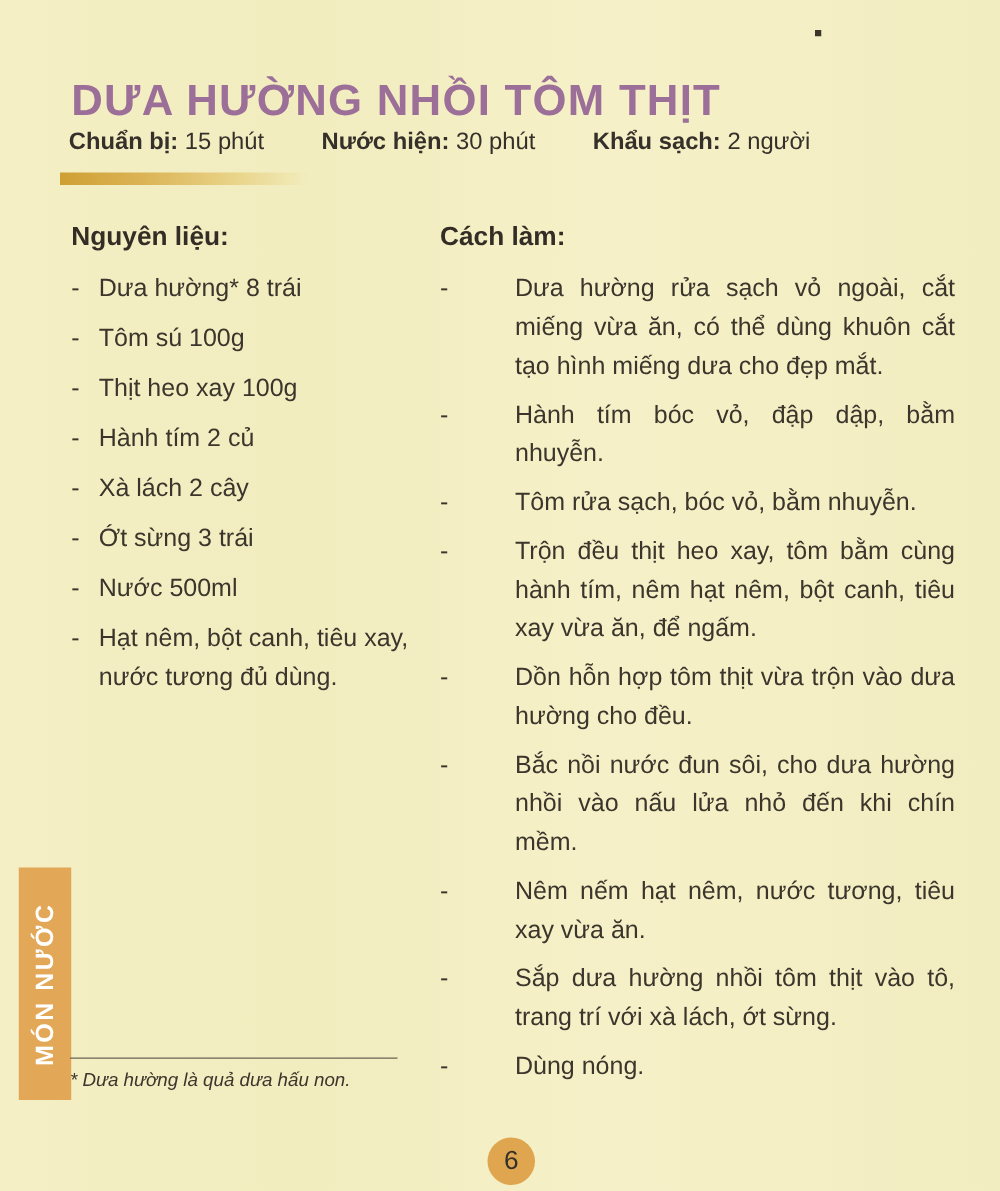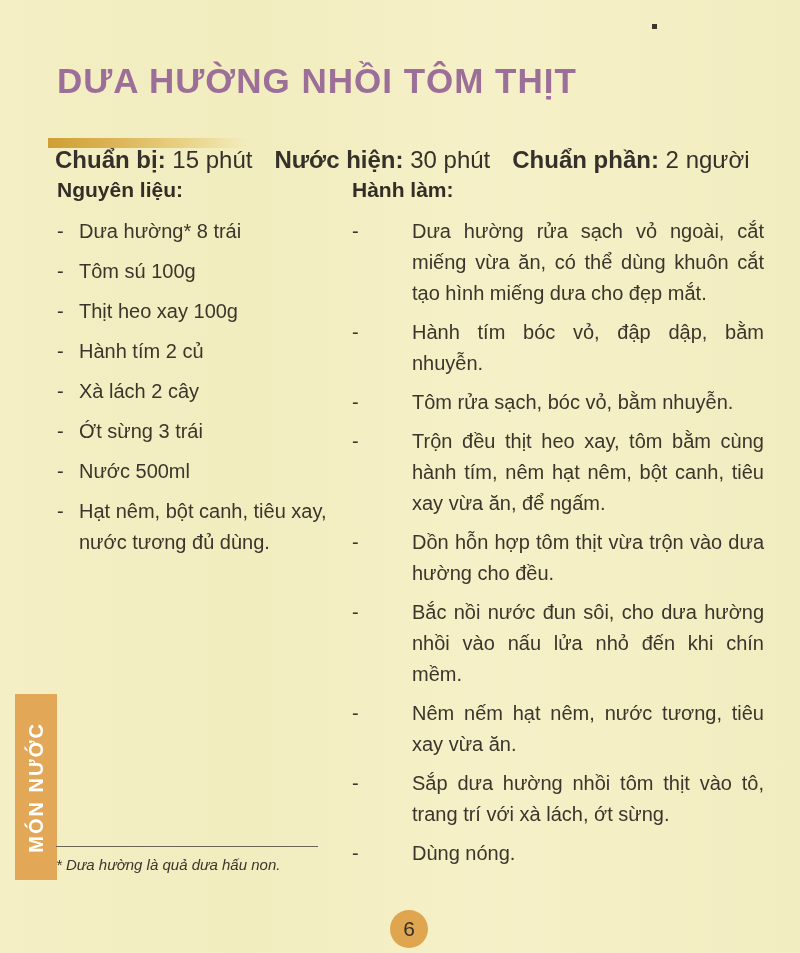--- a/index.html
+++ b/index.html
@@ -29,25 +29,24 @@
     font-size: 35px;
     font-weight: bold;
     letter-spacing: 1px;
     color: #9c6f99;
     white-space: nowrap;
   }
   .meta-row {
     position: absolute;
     left: 55px; top: 103px;
     display: flex;
-    gap: 22px;
-    font-size: 24px;
+    gap: 46px;
+    font-size: 19px;
     color: #36302a;
     white-space: nowrap;
-    margin-top: 43px;
   }
   .meta-item .lbl { font-weight: bold; }
   .gradient-bar {
     position: absolute;
     left: 48px; top: 138px;
     width: 200px; height: 10px;
     background: linear-gradient(to right, #cf9f33 0%, #dcb558 35%, #e9d489 70%, rgba(244,239,196,0) 100%);
   }
   .columns {
     position: absolute;
@@ -136,21 +135,21 @@
   <div class="meta-row">
     <div class="meta-item">
       <span class="lbl">Chuẩn bị:</span>
       <span class="val">15 phút</span>
     </div>
     <div class="meta-item">
       <span class="lbl">Nước hiện:</span>
       <span class="val">30 phút</span>
     </div>
     <div class="meta-item">
-      <span class="lbl">Chuẩn phần:</span>
+      <span class="lbl">Khẩu sạch:</span>
       <span class="val">2 người</span>
     </div>
   </div>
 
   <div class="gradient-bar"></div>
 
   <div class="columns">
 
     <div class="col-left">
       <h2 class="col-heading">Nguyên liệu:</h2>
@@ -184,21 +183,21 @@
           <span class="li-text">Nước 500ml</span>
         </li>
         <li class="li-row">
           <span class="dash">-</span>
           <span class="li-text">Hạt nêm, bột canh, tiêu xay, nước tương đủ dùng.</span>
         </li>
       </ul>
     </div>
 
     <div class="col-right">
-      <h2 class="col-heading">Hành làm:</h2>
+      <h2 class="col-heading">Cách làm:</h2>
       <ul class="plain steps-list">
         <li class="li-row">
           <span class="dash">-</span>
           <span class="li-text">Dưa hường rửa sạch vỏ ngoài, cắt miếng vừa ăn, có thể dùng khuôn cắt tạo hình miếng dưa cho đẹp mắt.</span>
         </li>
         <li class="li-row">
           <span class="dash">-</span>
           <span class="li-text">Hành tím bóc vỏ, đập dập, bằm nhuyễn.</span>
         </li>
         <li class="li-row">

